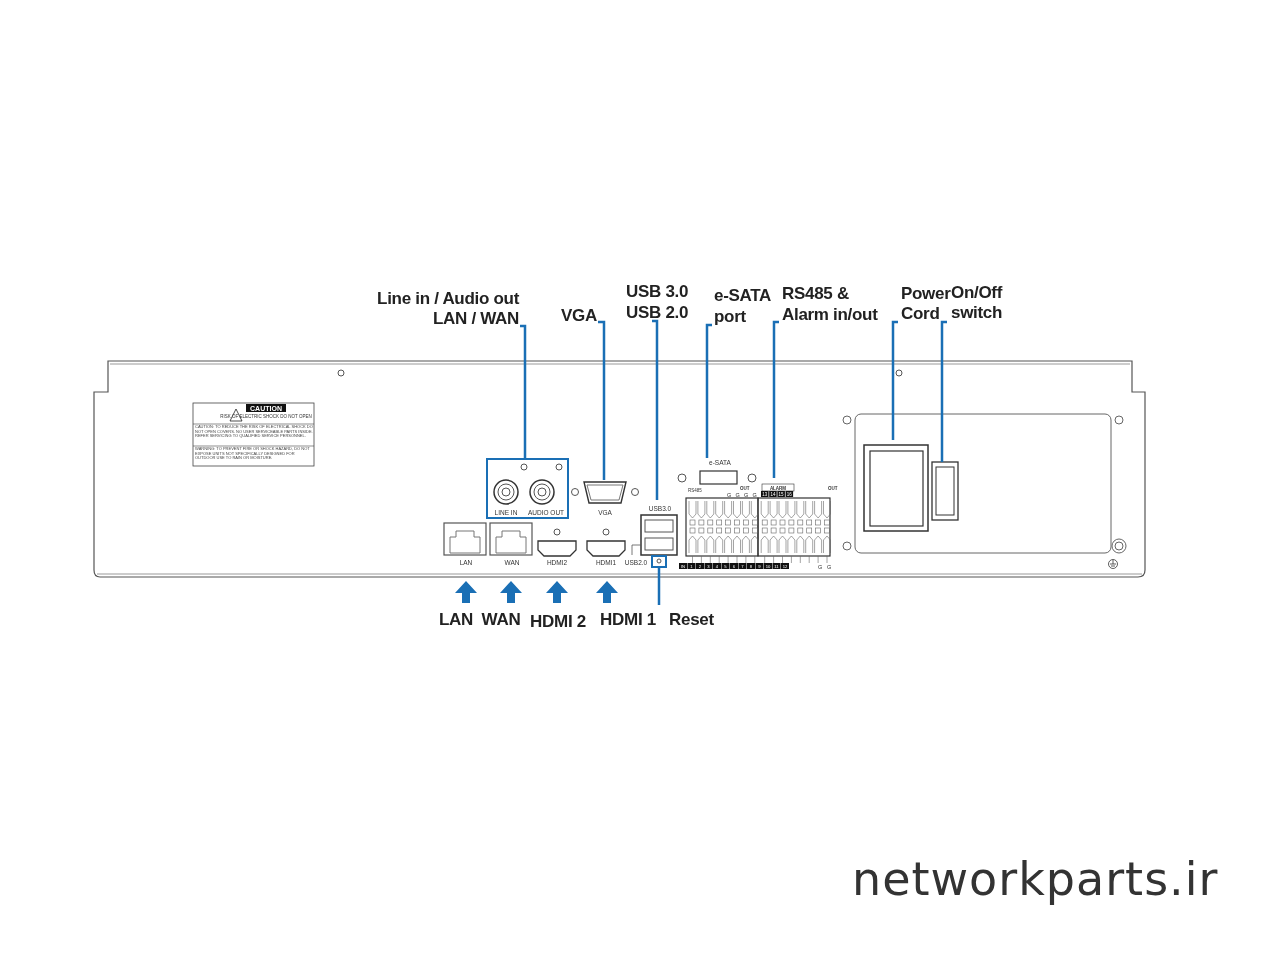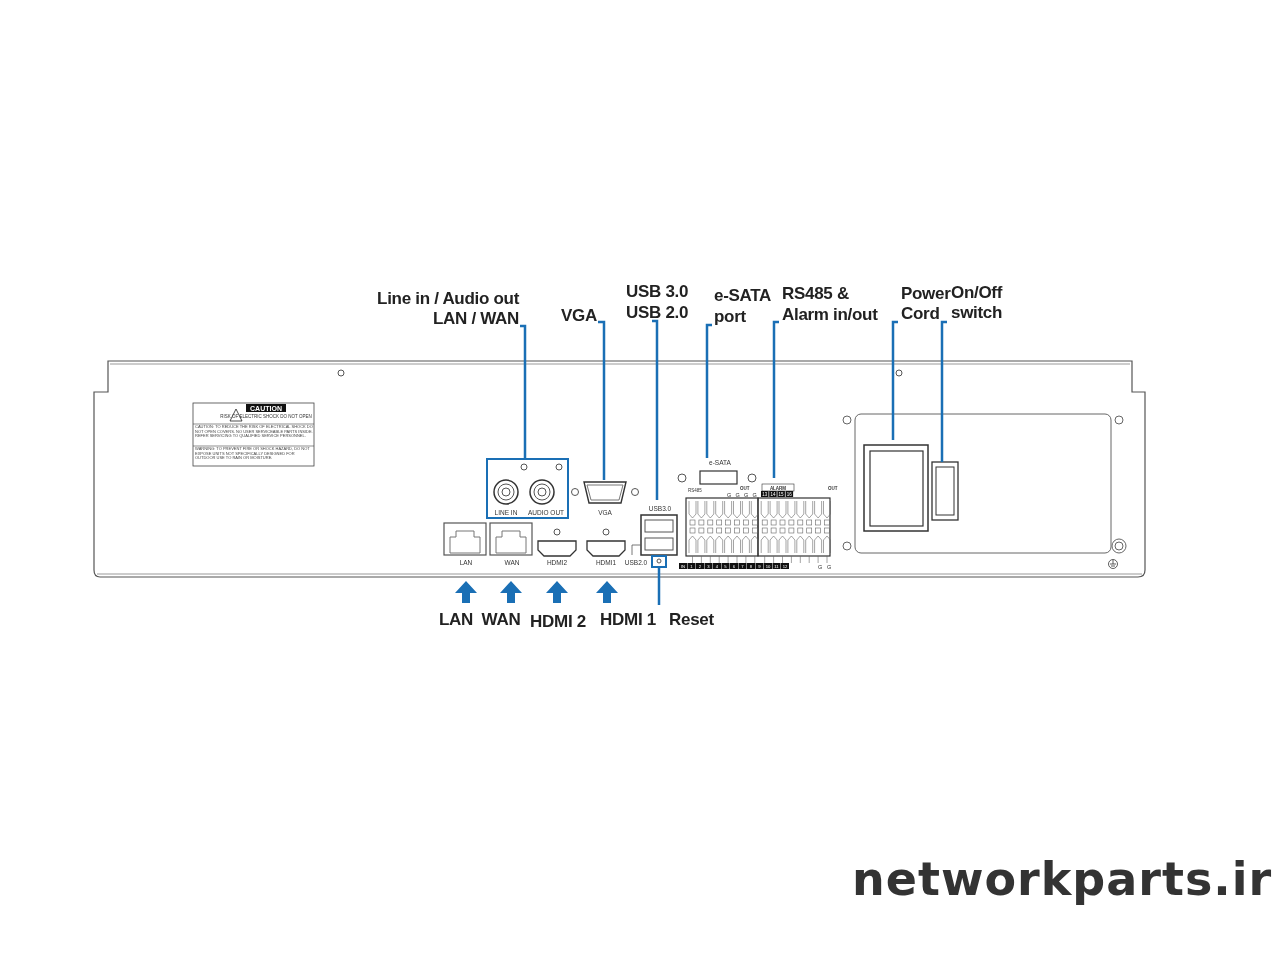--- a/index.html
+++ b/index.html
@@ -1,21 +1,21 @@
 <!DOCTYPE html>
 <html><head>
 <meta charset="utf-8">
 <style>
   html,body{margin:0;padding:0;background:#ffffff;}
   body{width:1280px;height:960px;position:relative;overflow:hidden;font-family:"Liberation Sans",sans-serif;}
   svg{position:absolute;left:0;top:0;}
   .lbl{font-family:"Liberation Sans",sans-serif;font-weight:bold;font-size:17px;fill:#222;letter-spacing:-0.3px;}
   .tiny{font-family:"Liberation Sans",sans-serif;font-size:6.5px;fill:#333;}
   .micro{font-family:"Liberation Sans",sans-serif;font-size:4.5px;fill:#333;}
-  .wm{position:absolute;left:852px;top:852px;font-family:"DejaVu Sans",sans-serif;font-size:46px;font-weight:700;color:#333;letter-spacing:1px;text-align:right;}
+  .wm{position:absolute;left:852px;top:852px;font-family:"DejaVu Sans",sans-serif;font-size:46px;font-weight:400;color:#333;letter-spacing:1px;text-align:right;}
 </style>
 </head>
 <body>
 
 <svg id="dg" width="1280" height="960" viewBox="0 0 1280 960">
 
   <g fill="none" stroke="#555" stroke-width="1.2">
     <path d="M108,361 L1132,361 L1132,392 L1145,392 L1145,570 Q1145,577 1138,577 L100,577 Q94,577 94,570 L94,392 L108,392 Z"></path>
     <path d="M110,364 L1130,364" stroke="#999"></path>
     <path d="M97,574 L1142,574" stroke="#999"></path>

